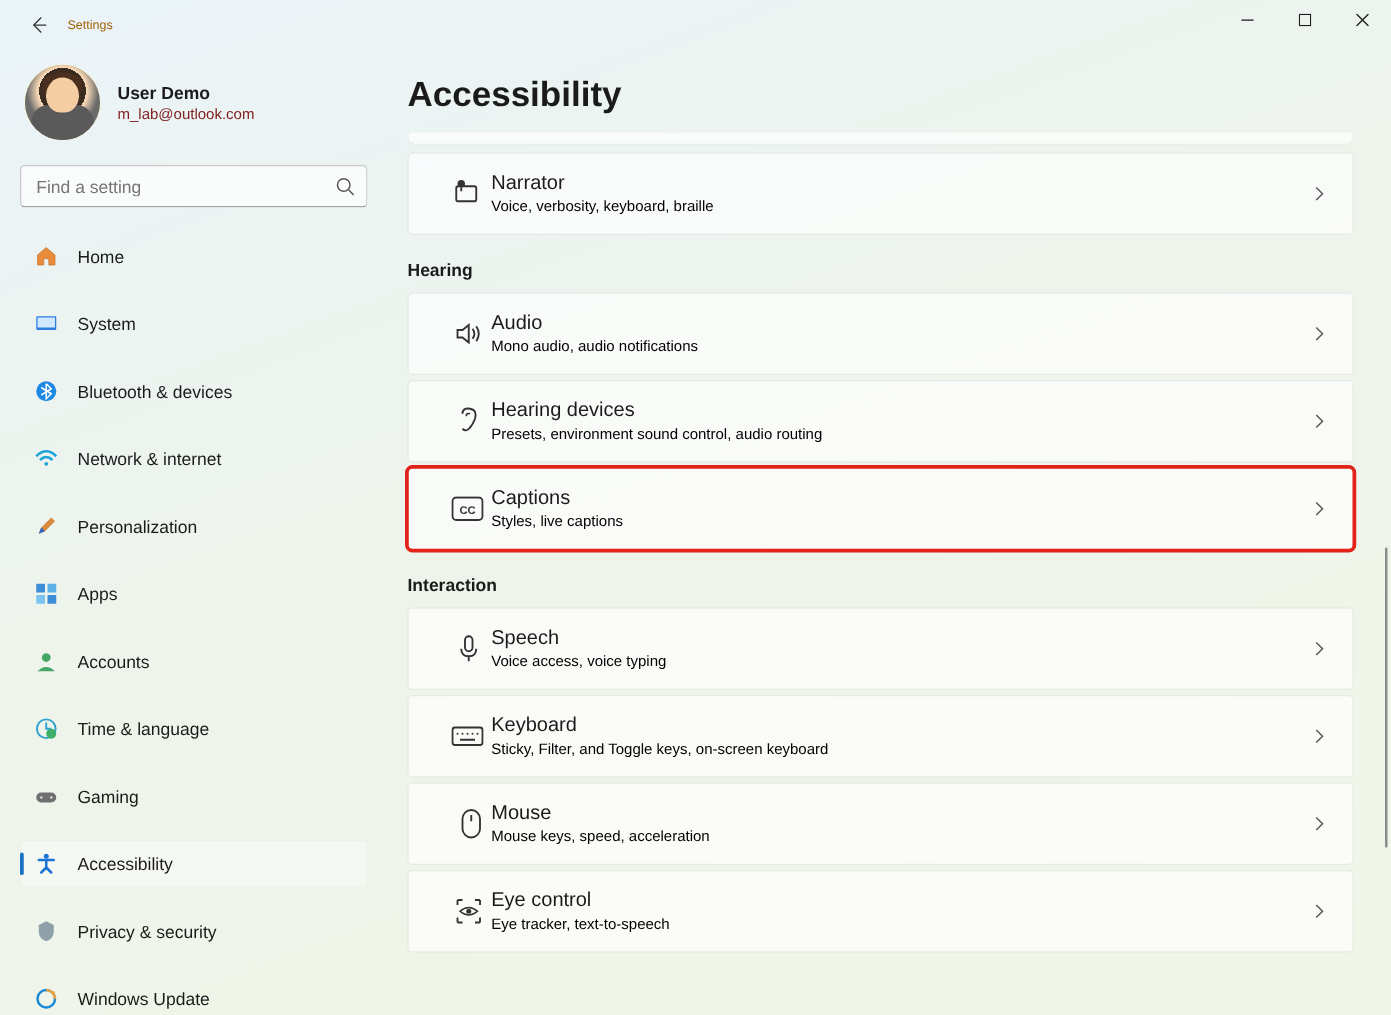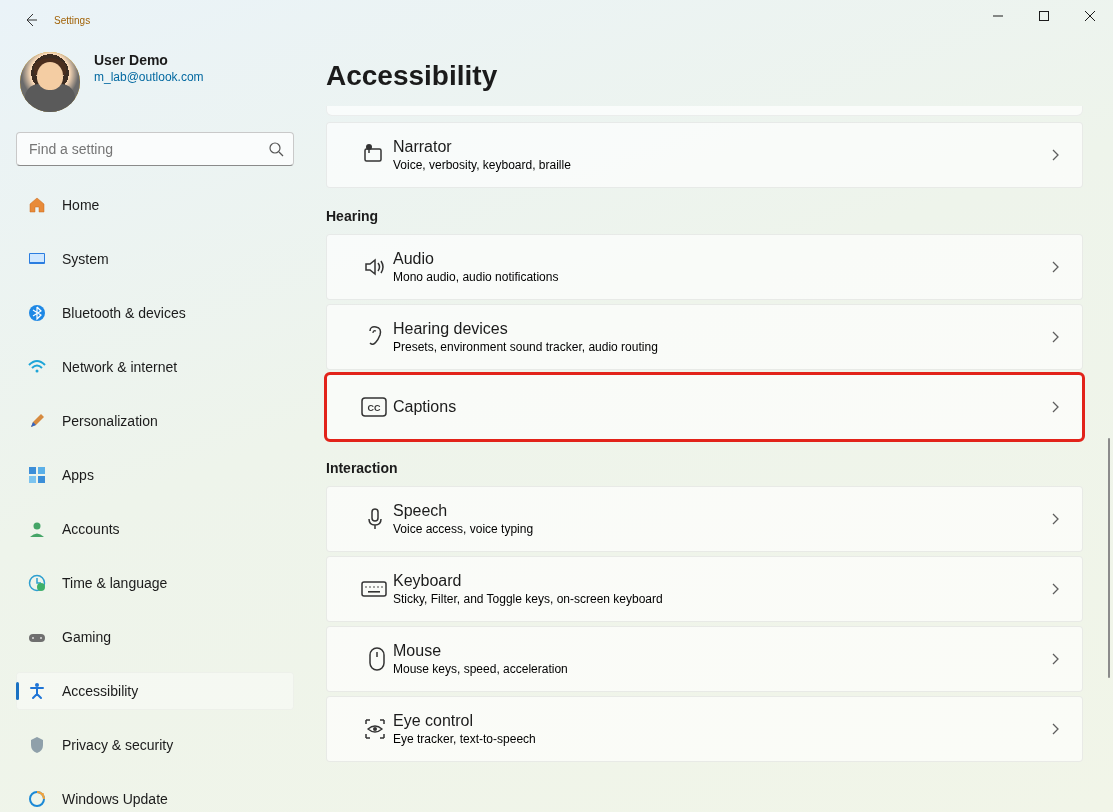--- a/index.html
+++ b/index.html
@@ -36,20 +36,21 @@
   .content {
     display: flex;
     height: calc(100% - 40px);
   }
   .sidebar {
     width: 310px;
     padding: 8px 16px 0 16px;
   }
   .user-block {
     display:flex;
+    align-items:center;
     gap: 14px;
     padding: 4px 4px 16px 4px;
   }
   .avatar {
     width: 60px; height: 60px; border-radius: 50%;
     background: radial-gradient(circle at 50% 35%, #f7d7b5 0 28%, #3b2c22 28% 38%, #f7d7b5 38% 40%, #6b6b6b 58% 100%);
     background-color: #f5b70f;
     position:relative;
     overflow:hidden;
   }
@@ -71,21 +72,21 @@
   .avatar-hair{
     position:absolute; top:6px; left:50%; transform:translateX(-50%);
     width:32px;height:18px;border-radius:50% 50% 20% 20%;
     background:#4a2e1e;
   }
   .avatar-body{
     width:50px;height:28px;border-radius:14px 14px 0 0;
     background:#5a5a5a;
   }
   .user-name { font-size: 14px; font-weight: 600; color:#1b1b1b;}
-  .user-email { font-size: 12px; color:#0369a1; margin-top:2px;}
+  .user-email { font-size: 12px; color:#7f1d1d; margin-top:2px;}
   .search-wrap {
     position: relative;
     margin: 4px 0 20px 0;
     border-radius: 11px;
   }
   .search-input {
     width: 100%;
     height: 34px;
     border: 1px solid #c9c9c9;
     border-bottom: 1.5px solid #8a8a8a;
@@ -393,35 +394,36 @@
     </div>
     <div class="card">
       <div class="card-icon">
         <svg width="24" height="24" viewBox="0 0 24 24">
             <path d="M7 6 Q7 1 13 2 Q19 3 17 10 Q15 15 13 17 Q10 21 7 18" fill="none" stroke="#333" stroke-width="1.5"></path>
             <path d="M10 8 Q10 5 13 6" fill="none" stroke="#333" stroke-width="1.3"></path>
           </svg>
       </div>
       <div class="card-body">
         <div class="card-title">Hearing devices</div>
-        <div class="card-sub">Presets, environment sound tracker, audio routing</div>
+        <div class="card-sub">Presets, environment sound control, audio routing</div>
       </div>
       <svg class="chevron" width="14" height="14" viewBox="0 0 14 14">
           <path d="M5 2 L10 7 L5 12" fill="none" stroke="#5e5e5e" stroke-width="1.3"></path>
         </svg>
     </div>
     <div class="card highlight">
       <div class="card-icon">
         <svg width="26" height="20" viewBox="0 0 26 20">
             <rect x="1" y="1" width="24" height="18" rx="3" fill="none" stroke="#333" stroke-width="1.5"></rect>
             <text x="13" y="14" text-anchor="middle" font-size="9" font-weight="600" fill="#333" font-family="Segoe UI">CC</text>
           </svg>
       </div>
       <div class="card-body">
         <div class="card-title">Captions</div>
+        <div class="card-sub">Styles, live captions</div>
       </div>
       <svg class="chevron" width="14" height="14" viewBox="0 0 14 14">
           <path d="M5 2 L10 7 L5 12" fill="none" stroke="#5e5e5e" stroke-width="1.3"></path>
         </svg>
     </div>
 
     <div class="section-title">Interaction</div>
     <div class="card">
       <div class="card-icon">
         <svg width="24" height="24" viewBox="0 0 24 24">

